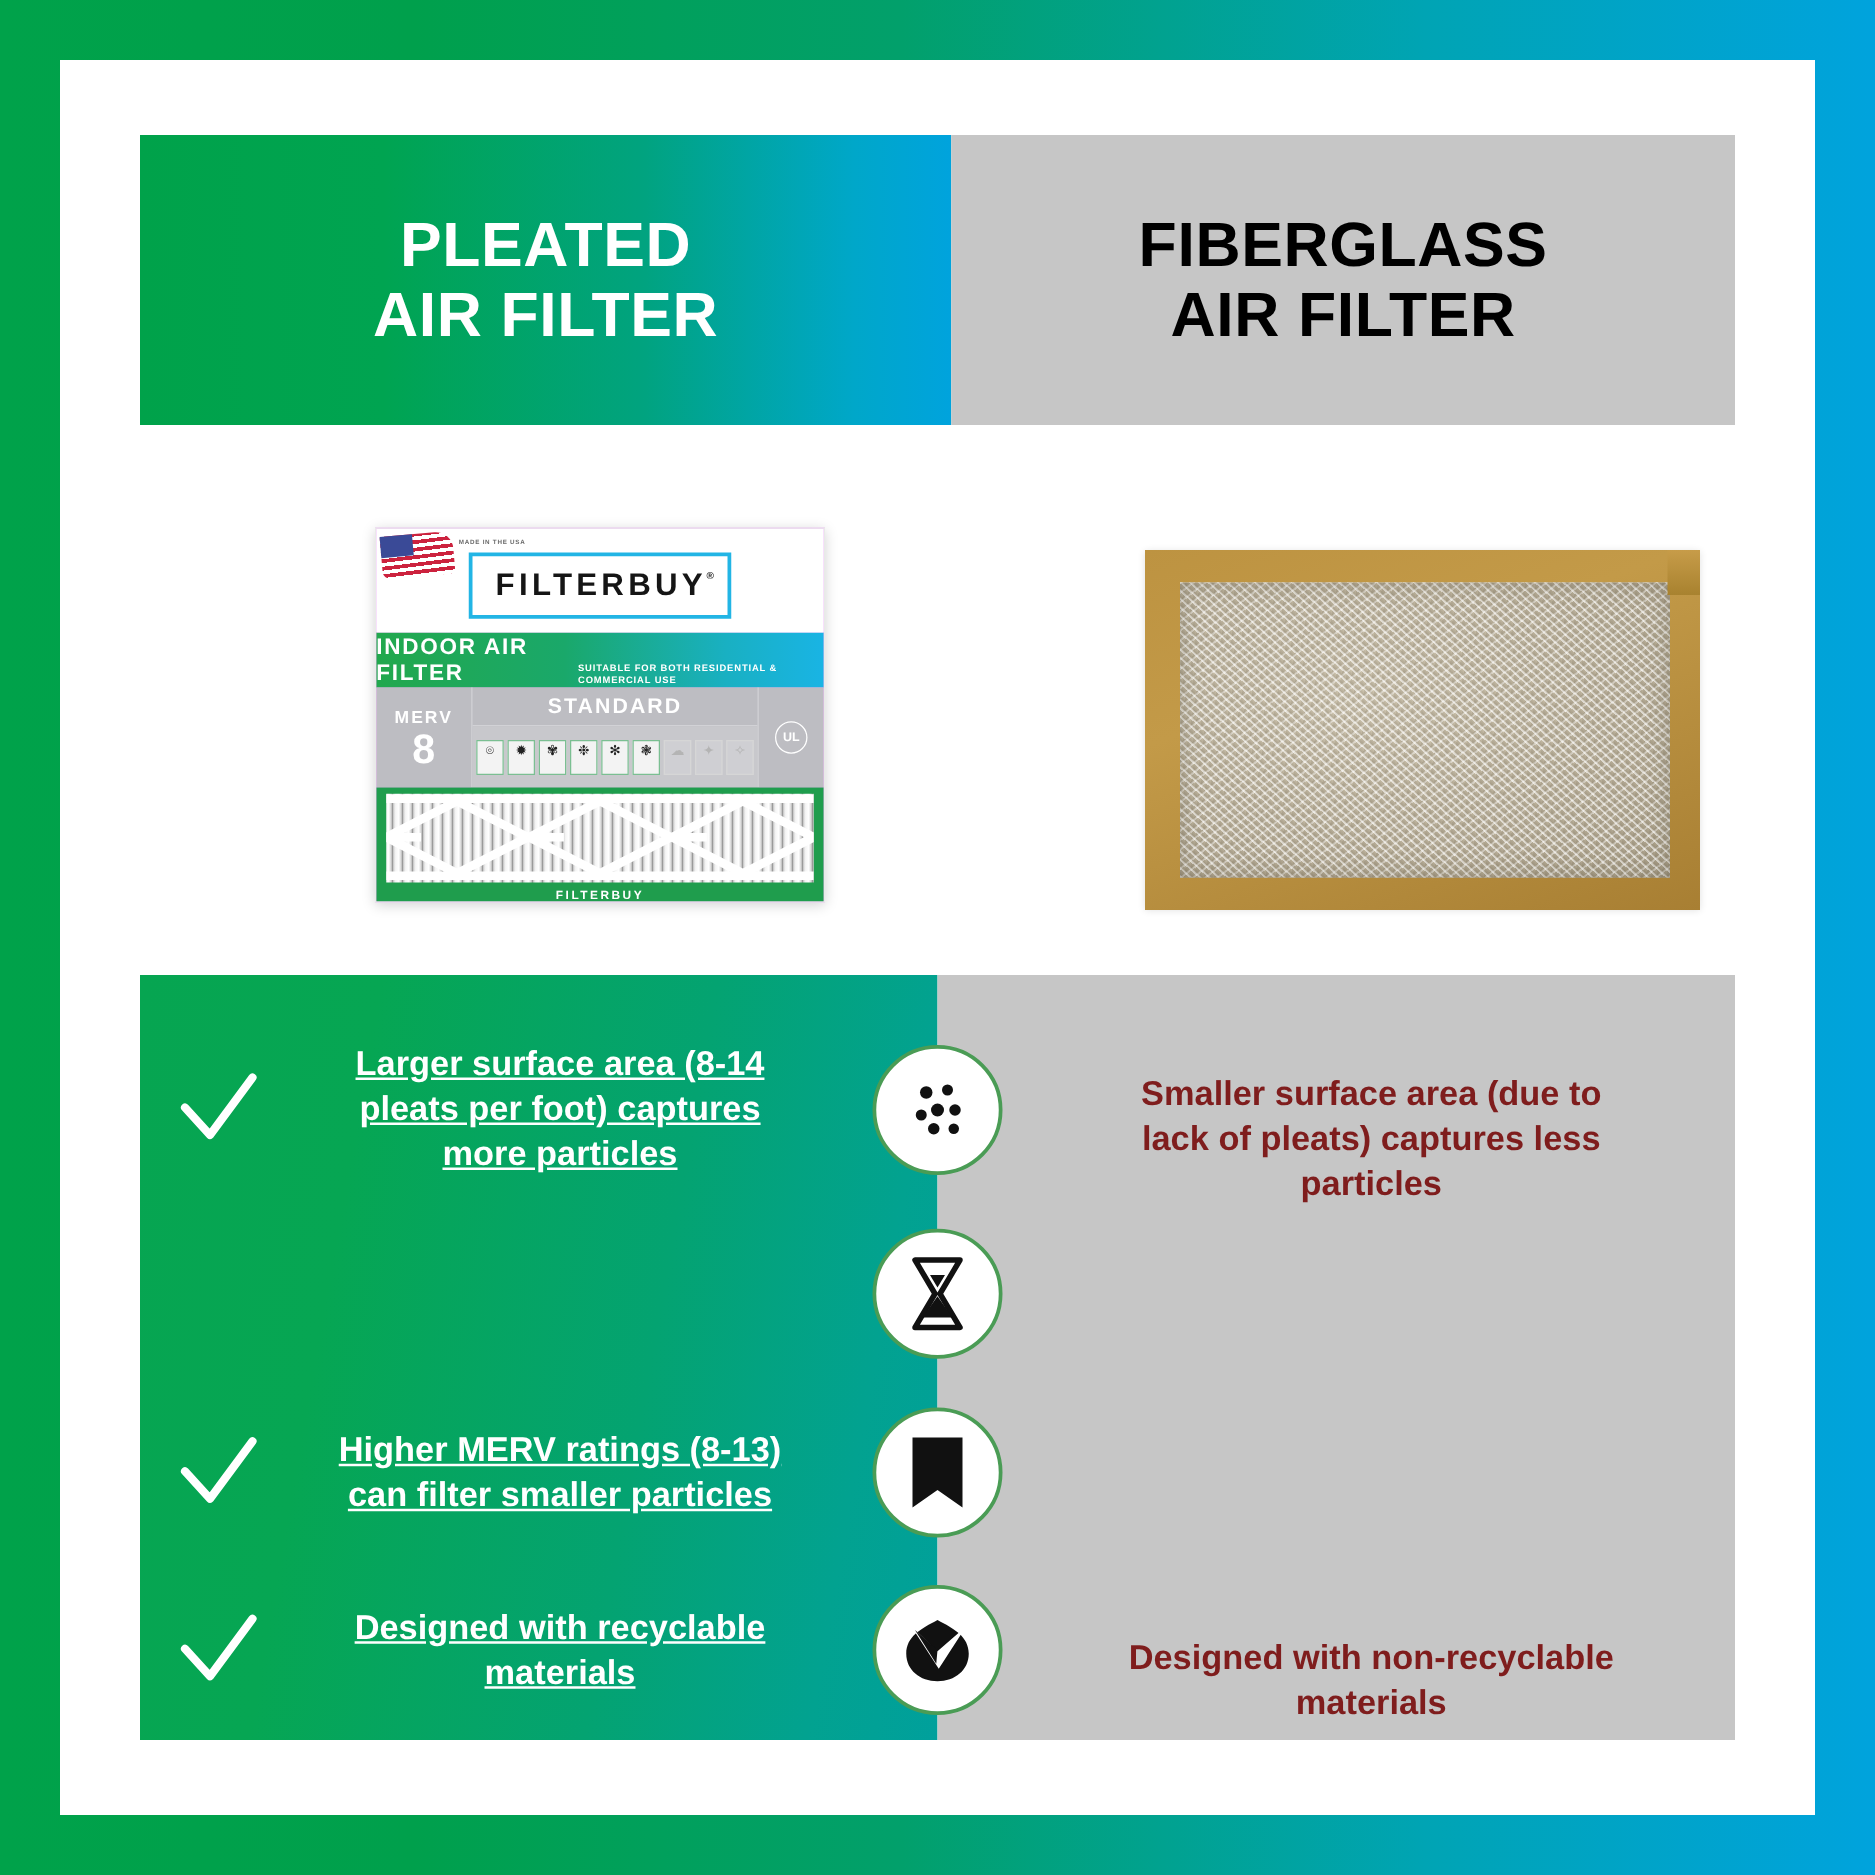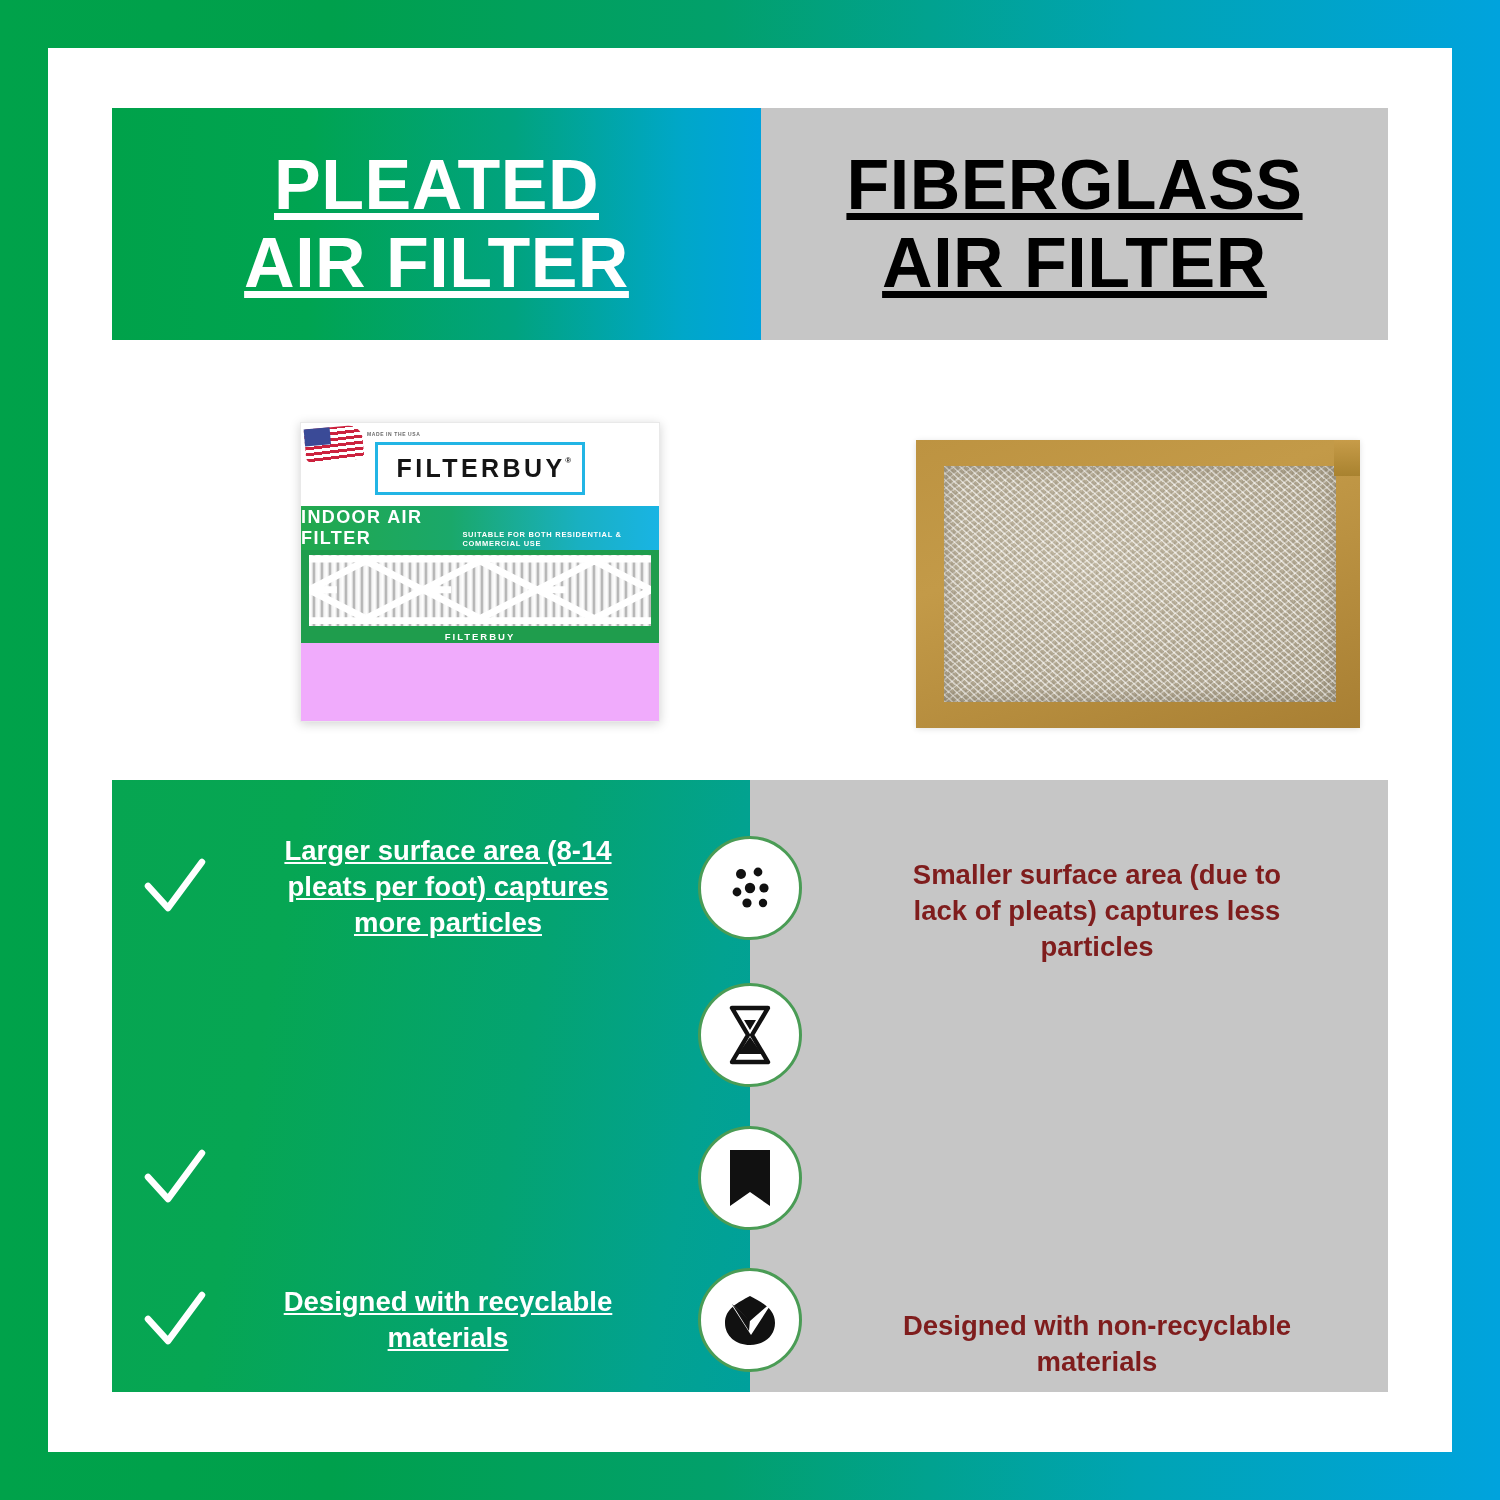--- a/index.html
+++ b/index.html
@@ -48,27 +48,26 @@
     width: 649px;
     background: linear-gradient(90deg, #00a24a 0%, #00a451 30%, #01a37f 62%, #00a7c9 88%, #00a3dd 100%);
     color: #ffffff;
   }
   .hdr-right {
     width: 627px;
     background: #c6c6c6;
     color: #000000;
   }
   .hdr-title {
-    font-size: 70px;
+    font-size: 50px;
     font-weight: 700;
     line-height: 1.12;
     letter-spacing: 0.5px;
     text-transform: uppercase;
     white-space: pre-line;
-    text-decoration: underline;
   }
 
   
   .product-row {
     position: absolute;
     left: 64px;
     top: 292px;
     width: 1276px;
     height: 440px;
   }
@@ -375,20 +374,43 @@
           <div class="pb-logo">
             <div class="pb-logo-text">FILTERBUY<sup>®</sup></div>
           </div>
         </div>
 
         <div class="pb-band">
           <div class="pb-band-main">INDOOR AIR FILTER</div>
           <div class="pb-band-sub">SUITABLE FOR BOTH RESIDENTIAL &amp; COMMERCIAL USE</div>
         </div>
 
+        <div class="pb-grey">
+          <div class="pb-merv">
+            <div class="pb-merv-word">MERV</div>
+            <div class="pb-merv-num">8</div>
+          </div>
+          <div class="pb-gcenter">
+            <div class="pb-standard">STANDARD</div>
+            <div class="pb-icons">
+              <div class="pb-ic">⌾</div>
+              <div class="pb-ic">✹</div>
+              <div class="pb-ic">✾</div>
+              <div class="pb-ic">❉</div>
+              <div class="pb-ic">✻</div>
+              <div class="pb-ic">❃</div>
+              <div class="pb-ic off">☁</div>
+              <div class="pb-ic off">✦</div>
+              <div class="pb-ic off">✧</div>
+            </div>
+          </div>
+          <div class="pb-ul">
+            <div class="pb-ul-mark">UL</div>
+          </div>
+        </div>
 
         <div class="pb-pleats">
           <div class="pb-pleat-media"></div>
           <svg class="pb-diamonds" viewBox="0 0 344 71" preserveAspectRatio="none">
             <g fill="none" stroke="#ffffff" stroke-width="7">
               <path d="M0 35 L28 35 M57 6 L114 35 L57 64 L0 35 L57 6 Z"></path>
               <path d="M114 35 L143 35 M172 6 L229 35 L172 64 L115 35 L172 6 Z"></path>
               <path d="M229 35 L258 35 M287 6 L344 35 L287 64 L230 35 L287 6 Z"></path>
               <path d="M0 4 L344 4 M0 66 L344 66"></path>
             </g>
@@ -428,20 +450,22 @@
         </div>
 
 
         <div class="row" style="top:328px;height:140px;">
           <div class="cell cell-left">
             <div class="check">
               <svg width="62" height="58" viewBox="0 0 62 58">
                 <path d="M4 28 L24 50 L58 4" fill="none" stroke="#ffffff" stroke-width="6.5" stroke-linecap="round" stroke-linejoin="round"></path>
               </svg>
             </div>
+            <div class="txt-left">Higher MERV ratings (8-13)
+can filter smaller particles</div>
           </div>
         </div>
 
         <div class="row" style="top:470px;height:140px;">
           <div class="cell cell-left">
             <div class="check">
               <svg width="62" height="58" viewBox="0 0 62 58">
                 <path d="M4 28 L24 50 L58 4" fill="none" stroke="#ffffff" stroke-width="6.5" stroke-linecap="round" stroke-linejoin="round"></path>
               </svg>
             </div>

